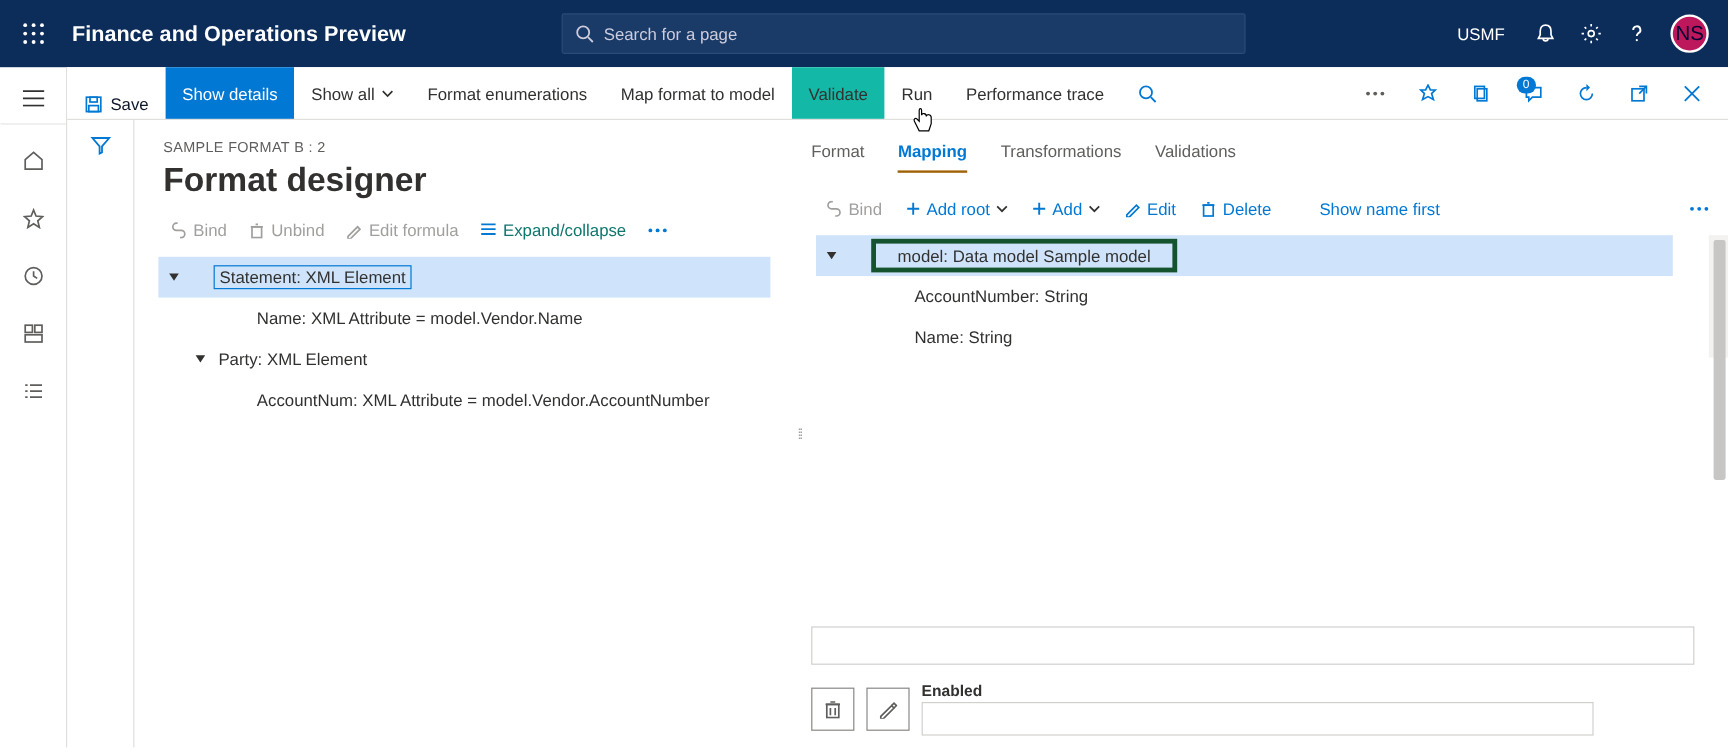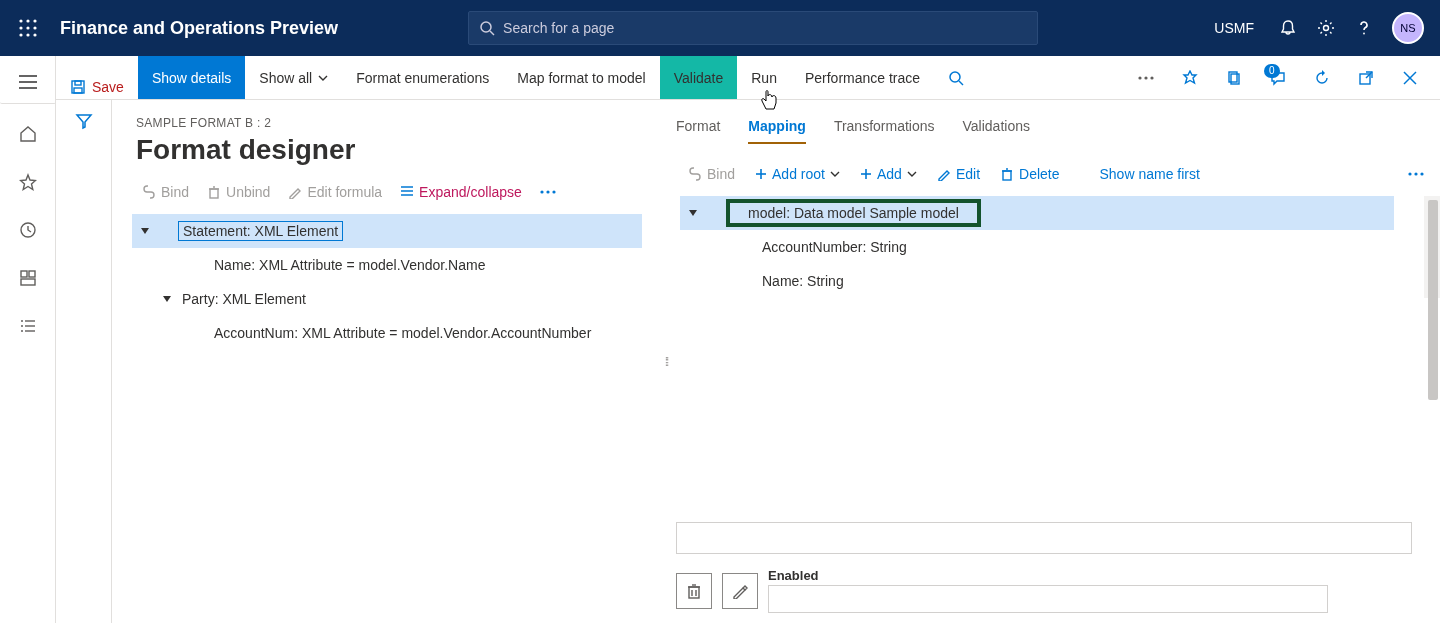--- a/index.html
+++ b/index.html
@@ -8,32 +8,32 @@
   
   .top-header { background: #0c2c5a; height: 56px; display: flex; align-items: center; color: #fff; }
   .waffle { width: 56px; display:flex; align-items:center; justify-content:center; cursor:pointer;}
   .app-title { font-size: 18px; font-weight:600; margin-left: 4px; }
   .search-box { margin-left: 130px; background:#1a3a68; border:1px solid #2a4a78; border-radius:2px; width: 570px; height: 34px; display:flex; align-items:center; padding:0 10px; color:#ccd;}
   .search-box svg { margin-right:8px; }
   .search-box span { color:#ccd; }
   .top-right { margin-left:auto; display:flex; align-items:center; gap:18px; padding-right:16px;}
   .top-right .company { font-size:14px; margin-right:6px;}
   .top-icon { width:20px; height:20px; display:flex; align-items:center; justify-content:center; cursor:pointer;}
-  .avatar { width:32px; height:32px; border-radius:50%; background:#c4b5fd; display:flex; align-items:center; justify-content:center; font-size:11px; color:#003; font-weight:400; border:2px solid #fff;}
+  .avatar { width:32px; height:32px; border-radius:50%; background:#be185d; display:flex; align-items:center; justify-content:center; font-size:17px; color:#003; font-weight:400; border:2px solid #fff;}
   
   
   .shell { display:flex; height: calc(623px - 56px); }
   .vertrail { width:56px; border-right:1px solid #e1dfdd; display:flex; flex-direction:column; align-items:center; padding-top:4px; gap:4px;}
   .vertrail .rail-item { width:48px; height:44px; display:flex; align-items:center; justify-content:center; color:#605e5c; cursor:pointer; border-radius:2px;}
   .vertrail .rail-item.hamb { border-bottom:1px solid #e1dfdd; width:56px; height:44px; margin-bottom:4px;}
   
   .main { flex:1; display:flex; flex-direction:column; min-width:0;}
   .actionbar { height:44px; border-bottom:1px solid #e1dfdd; display:flex; align-items:stretch; padding:0; background:#fff;}
   .ab-btn { display:flex; align-items:center; padding:0 14px; gap:6px; font-size:14px; color:#323130; cursor:pointer; white-space:nowrap;}
-  .ab-btn.save { color:#b91c1c; gap:6px;margin-top:19px;}
+  .ab-btn.save { color:#0f172a; gap:6px;margin-top:19px;}
   .ab-btn.primary { background:#0078d4; color:#fff; }
   .ab-btn.hover { background:#14b8a6; }
   .ab-sep { flex:1; }
   .ab-right { display:flex; align-items:center; gap:8px; padding-right:12px;}
   .ab-right .icon-btn { width:36px; height:44px; display:flex; align-items:center; justify-content:center; color:#0078d4; cursor:pointer; position:relative;}
   .ab-right .icon-btn.gray { color:#605e5c; }
   .badge { position:absolute; top:8px; left:4px; background:#0078d4; color:#fff; font-size:10px; border-radius:8px; padding:0 5px; line-height:14px;}
   
   .content { flex:1; display:flex; min-height:0;}
   .filter-col { width:56px; border-right:1px solid #e1dfdd; display:flex; justify-content:center; padding-top:12px;}
@@ -41,21 +41,21 @@
   
   .page { flex:1; display:flex; min-width:0;}
   .left-pane { width:550px; padding:16px 0 5px 0; display:flex; flex-direction:column;}
   .right-pane { flex:1; padding:16px 0 0 0; display:flex; flex-direction:column; min-width:0;}
   
   .breadcrumb { font-size:12px; color:#605e5c; padding:0 0 4px 24px; letter-spacing:0.3px;}
   .page-title { font-size:28px; font-weight:600; padding:0 0 14px 24px;}
   
   .local-toolbar { display:flex; align-items:center; gap:2px; padding: 0 0 10px 22px; font-size:14px;}
   .lt-btn { display:flex; align-items:center; gap:5px; padding:4px 8px; color:#a19f9d; cursor:pointer;}
-  .lt-btn.enabled { color:#be185d;}
+  .lt-btn.enabled { color:#0f766e;}
   
   .tree { padding: 0 20px 0 20px;}
   .tree-row { display:flex; align-items:center; height:34px; padding:0 6px; gap:8px; position:relative;}
   .tree-row.selected { background:#cfe4fa; }
   .tree-row.selected .node-label { border:1px solid #0078d4; padding:1px 4px; background:#fff0;}
   .tree-row .caret { width:14px; display:flex; justify-content:center; color:#605e5c;}
   .tree-row .node-label { font-size:14px; color:#323130;}
   .indent-1 { padding-left: 28px;}
   .indent-2 { padding-left: 60px;}
   

